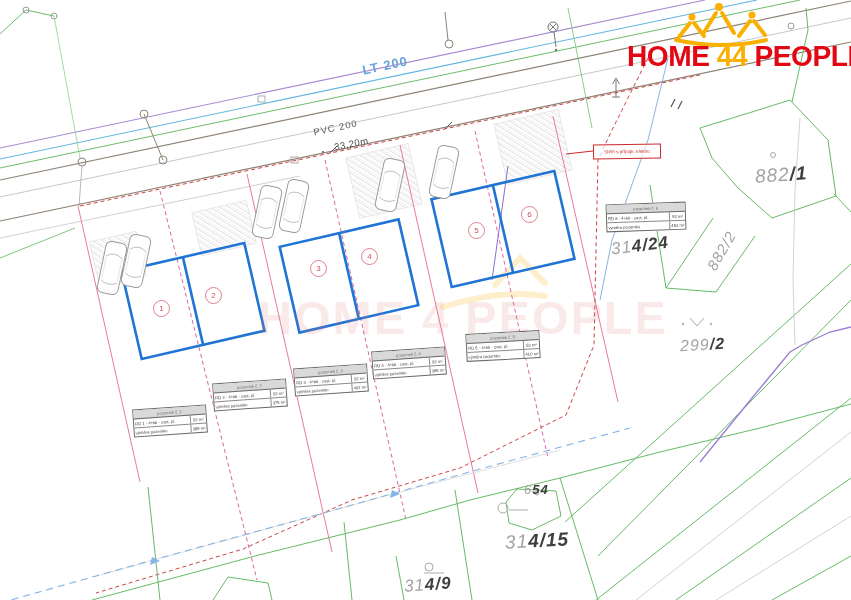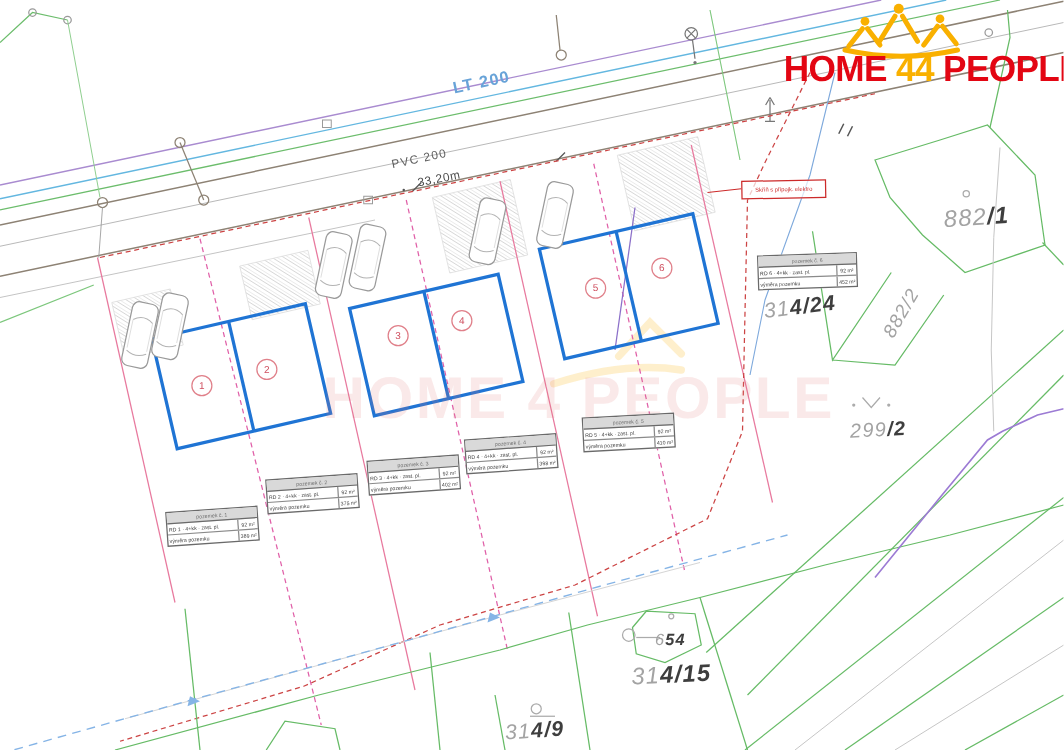--- a/index.html
+++ b/index.html
@@ -238,21 +238,21 @@
   </div>
   <div class="abs parcel" style="left:700px;top:242px;font-size:15px;transform:rotate(-60deg);">
     <span class="pl-light">882/2</span>
   </div>
   <div class="abs parcel" style="left:611px;top:236px;font-size:17px;transform:rotate(-7deg);">
     <span class="pl-light">31</span><span class="pl-dark">4/24</span>
   </div>
   <div class="abs parcel" style="left:680px;top:336px;font-size:16px;transform:rotate(-3deg);">
     <span class="pl-light">299</span><span class="pl-dark">/2</span>
   </div>
-  <div class="abs parcel" style="left:524px;top:504px;font-size:13px;">
+  <div class="abs parcel" style="left:524px;top:482px;font-size:13px;">
     <span class="pl-light">6</span><span class="pl-dark">54</span>
   </div>
   <div class="abs parcel" style="left:505px;top:530px;font-size:19px;transform:rotate(-3deg);">
     <span class="pl-light">31</span><span class="pl-dark">4/15</span>
   </div>
   <div class="abs parcel" style="left:404px;top:575px;font-size:17px;transform:rotate(-4deg);">
     <span class="pl-light">31</span><span class="pl-dark">4/9</span>
   </div>
 
   <div class="abs hnum" style="left:153px;top:300px;">1</div>

